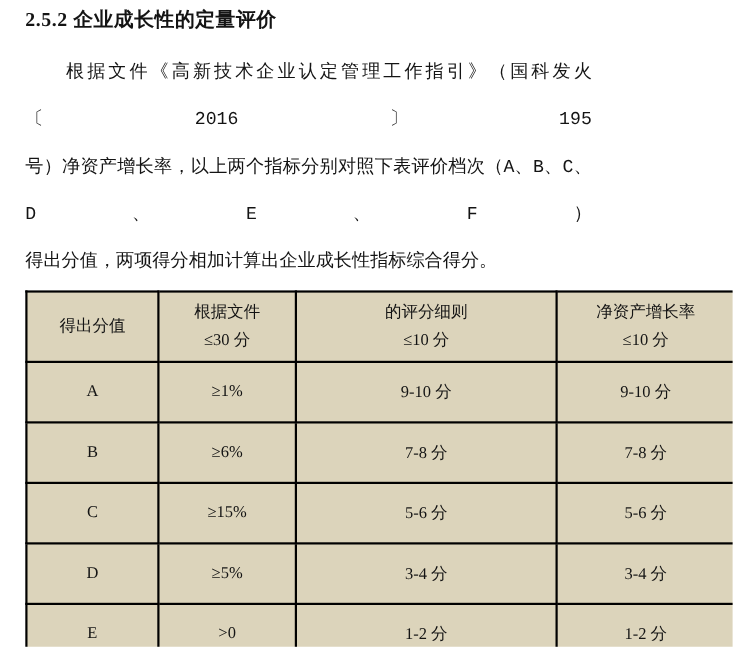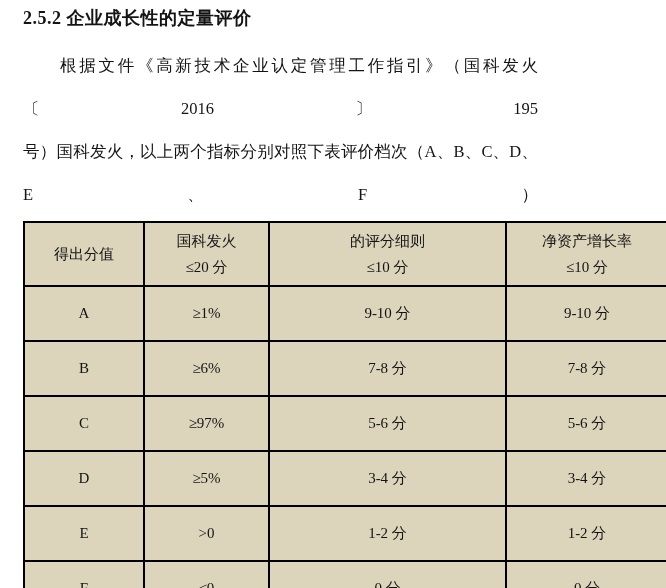--- a/index.html
+++ b/index.html
@@ -19,20 +19,21 @@
     white-space: nowrap;
   }
 
   .para {
     margin-top: 14px;
     font-size: 16.5px;
     line-height: 43px;
   }
   .para .line {
     width: 100%;
+    font-family: Liberation Mono, monospace;
   }
   .para .line.justify {
     text-align: justify;
     text-align-last: justify;
   }
   .para .line.indent { text-indent: 37px; }
 
   table.rating {
     border-collapse: collapse;
     table-layout: fixed;
@@ -59,38 +60,39 @@
 </style>
 </head>
 <body>
 
 <div class="doc">
 
   <h2 class="title">2.5.2 企业成长性的定量评价</h2>
 
   <div class="para">
     <div class="line indent justify">根据文件《高新技术企业认定管理工作指引》（国科发火〔2016〕195</div>
-    <div class="line justify">号）国科发火，以上两个指标分别对照下表评价档次（A、B、C、D、E、F）</div>
+    <div class="line justify">号）净资产增长率，以上两个指标分别对照下表评价档次（A、B、C、D、E、F）</div>
+    <div class="line">得出分值，两项得分相加计算出企业成长性指标综合得分。</div>
   </div>
 
   <table class="rating">
     <colgroup>
       <col class="c1">
         <col class="c2">
         <col class="c3">
         <col class="c4">
     </colgroup>
     <thead>
       <tr>
         <th>
           <span class="hline">得出分值</span>
         </th>
         <th>
-          <span class="hline">国科发火</span>
-          <span class="hline">≤20 分</span>
+          <span class="hline">根据文件</span>
+          <span class="hline">≤30 分</span>
         </th>
         <th>
           <span class="hline">的评分细则</span>
           <span class="hline">≤10 分</span>
         </th>
         <th>
           <span class="hline">净资产增长率</span>
           <span class="hline">≤10 分</span>
         </th>
       </tr>
@@ -103,21 +105,21 @@
         <td>9-10 分</td>
       </tr>
       <tr>
         <td>B</td>
         <td>≥6%</td>
         <td>7-8 分</td>
         <td>7-8 分</td>
       </tr>
       <tr>
         <td>C</td>
-        <td>≥97%</td>
+        <td>≥15%</td>
         <td>5-6 分</td>
         <td>5-6 分</td>
       </tr>
       <tr>
         <td>D</td>
         <td>≥5%</td>
         <td>3-4 分</td>
         <td>3-4 分</td>
       </tr>
       <tr>

